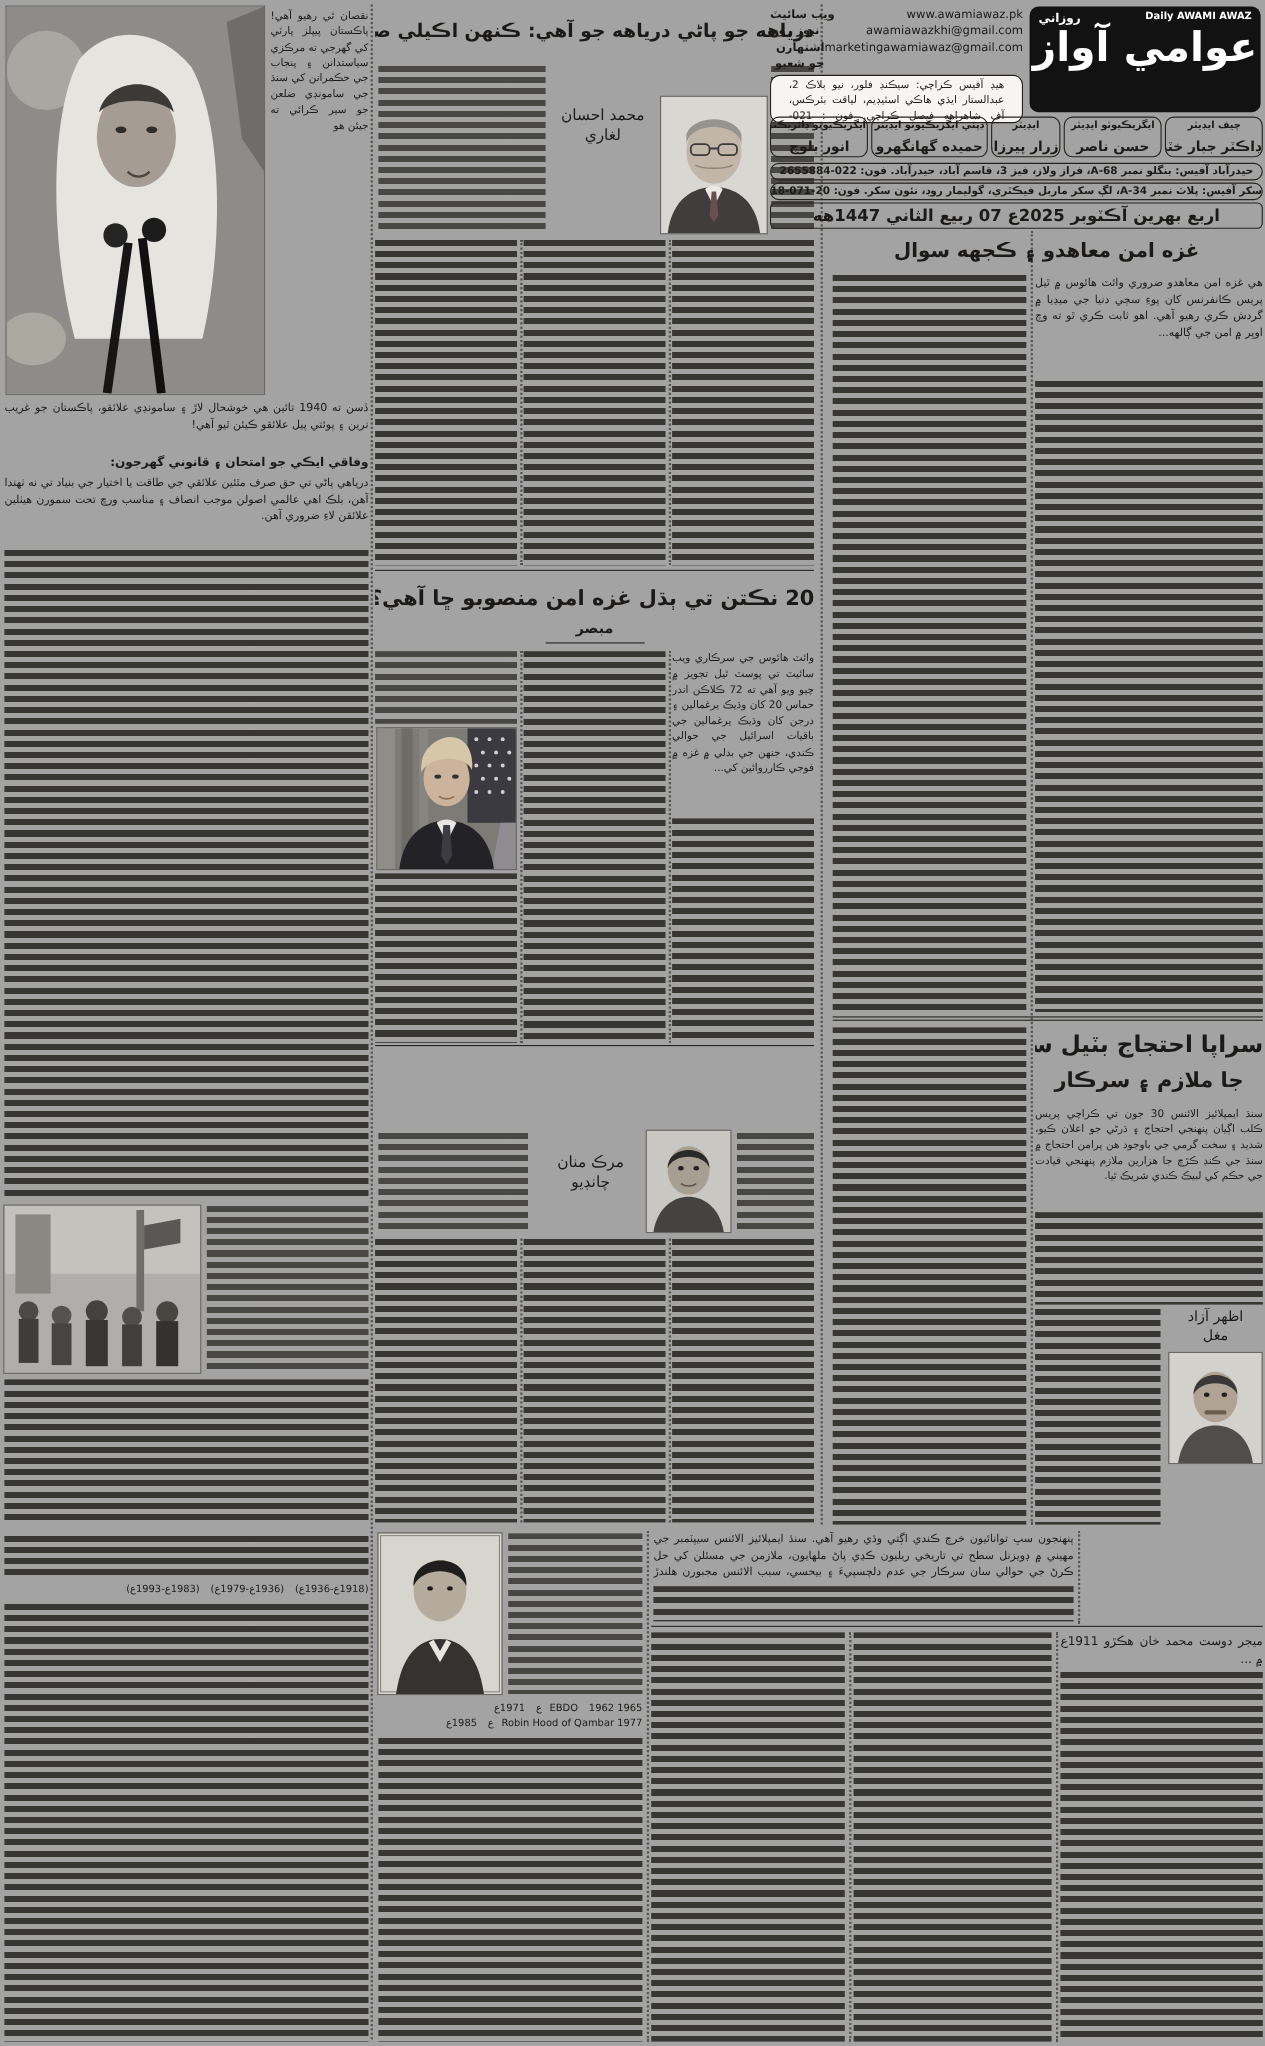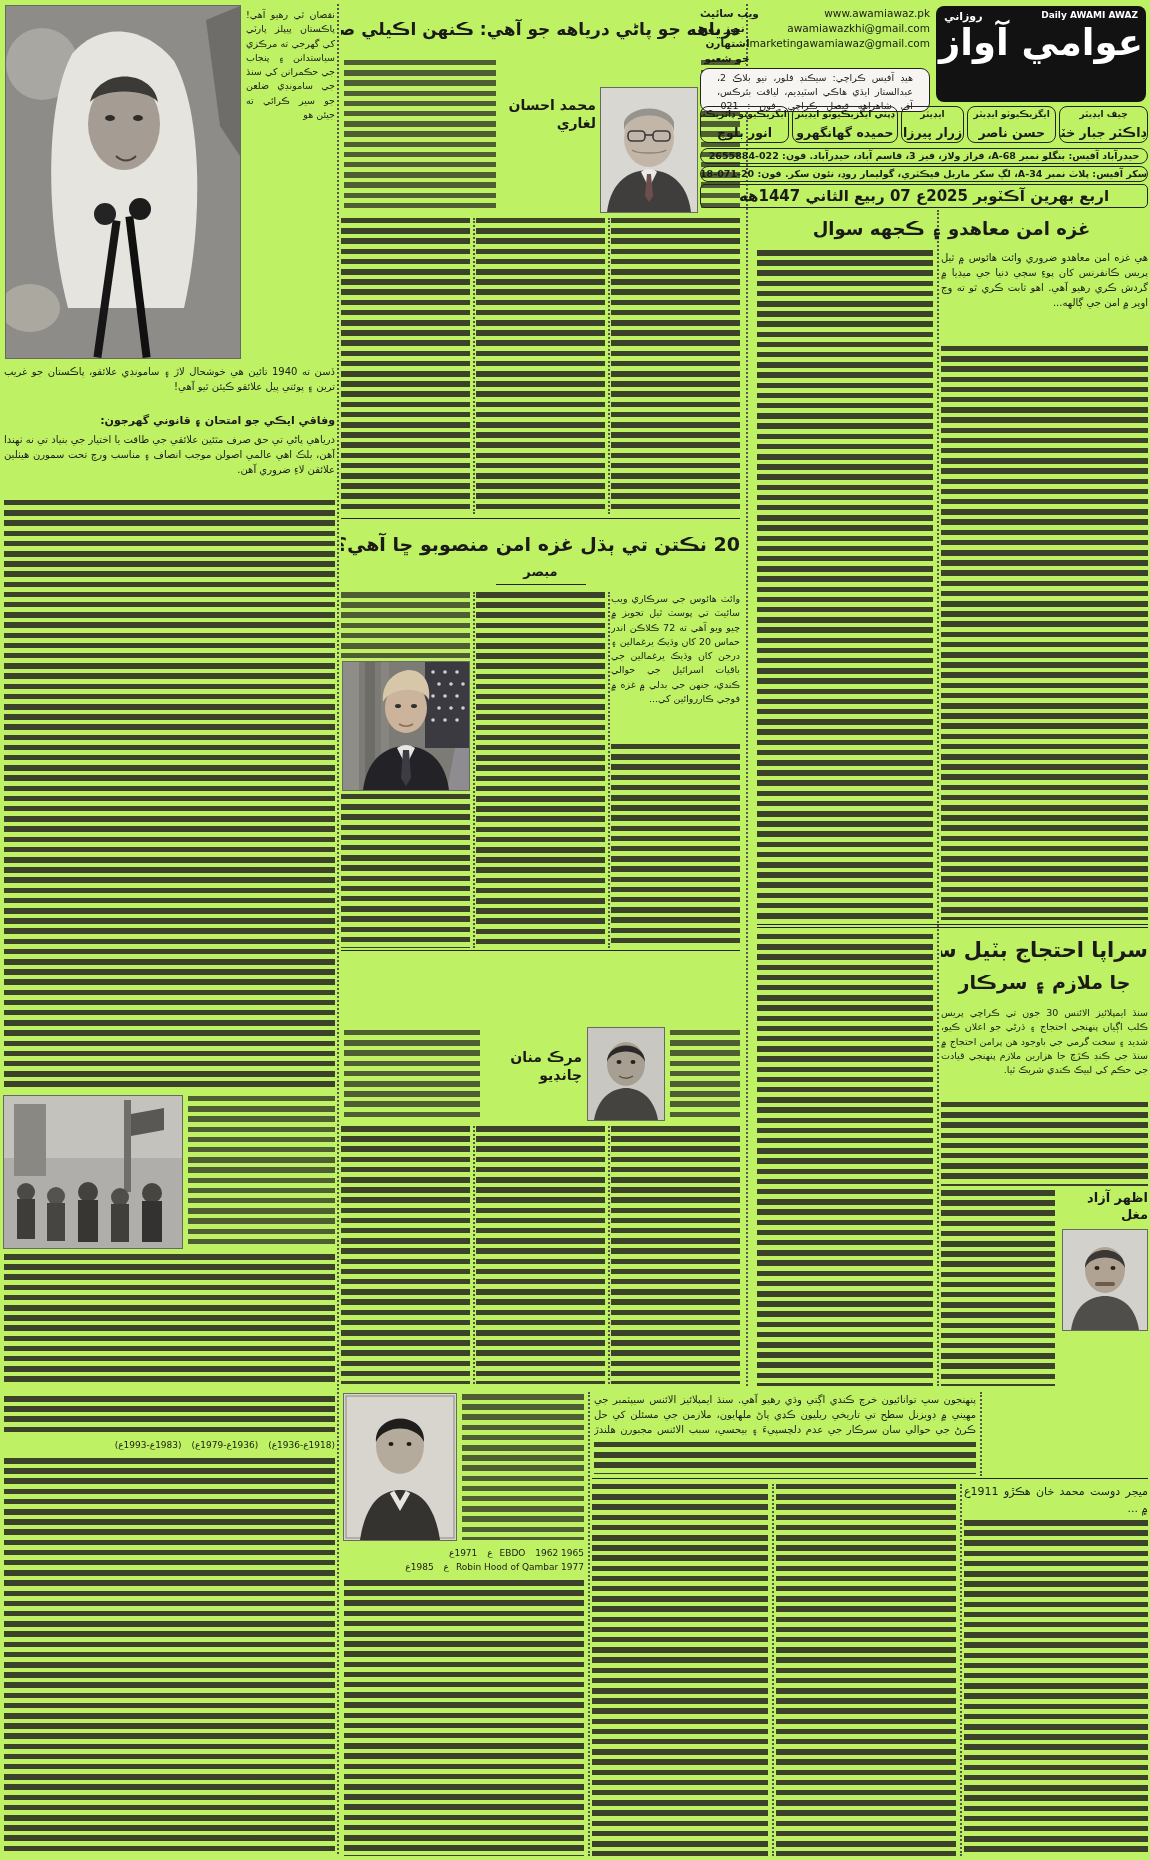--- a/index.html
+++ b/index.html
@@ -1,16 +1,16 @@
 <!DOCTYPE html>
 <html lang="sd" dir="rtl"><head>
 <meta charset="utf-8">
 <style>
   html,body{margin:0;padding:0;background:#dcdad5;}
-  .page{position:relative;width:1150px;height:1860px;margin:0 auto;background:#bef264;
+  .page{position:relative;width:1150px;height:1860px;margin:0 auto;background:#a3a3a3;
         font-family:"DejaVu Sans",sans-serif;color:#1b1a18;direction:rtl;overflow:hidden;}
   .abs{position:absolute;}
   
   .greek{background-image:repeating-linear-gradient(to bottom,#24231f 0px,#24231f 5.5px,rgba(0,0,0,0) 5.5px,rgba(0,0,0,0) 10.2px);opacity:.85;}
   .greek.lt{opacity:.72;}
   .vsep{width:0;border-left:2px dotted #55534f;}
   .hsep{height:0;border-top:1.5px solid #24231f;}
   .hsep.thin{border-top-width:1px;}
   .exc{font-size:10px;line-height:1.5;text-align:justify;overflow:hidden;}
   .hl{font-weight:700;text-align:center;white-space:nowrap;overflow:hidden;letter-spacing:-.3px;}
@@ -22,21 +22,21 @@
   .logo .row{display:flex;justify-content:space-between;padding:4px 8px 0 8px;font-size:9px;font-weight:700;}
   .logo .big{font-size:37px;font-weight:700;line-height:1.2;margin-top:-2px;}
   .crow{display:flex;justify-content:space-between;font-size:10.5px;line-height:15px;font-weight:700;}
   .crow .val{direction:ltr;font-weight:400;}
   .ed{flex:1;border:1.2px solid #24231f;border-radius:8px;text-align:center;padding:2px 1px;overflow:hidden;}
   .ed .t{font-size:9px;font-weight:700;white-space:nowrap;}
   .ed .n{font-size:12.5px;font-weight:700;white-space:nowrap;margin-top:6px;}
   .strip{border:1.2px solid #24231f;border-radius:9px;font-size:9.5px;text-align:center;line-height:14px;
          white-space:nowrap;overflow:hidden;font-weight:700;}
   .datebar{border:1.5px solid #24231f;border-radius:5px;font-size:15px;font-weight:700;text-align:center;}
-  .byline2{font-weight:700;line-height:1.3;}
+  .byline2{font-weight:400;text-align:center;line-height:1.3;}
   .frag{font-size:9px;line-height:14px;overflow:hidden;white-space:nowrap;}
   .frag span{margin-left:7px;margin-top:48px;}
 </style>
 </head>
 <body>
 
 <div class="page">
 
   <div class="abs vsep" style="left:337px;top:4px;height:1850px;"></div>
   <div class="abs vsep" style="left:746px;top:4px;height:1382px;"></div>

